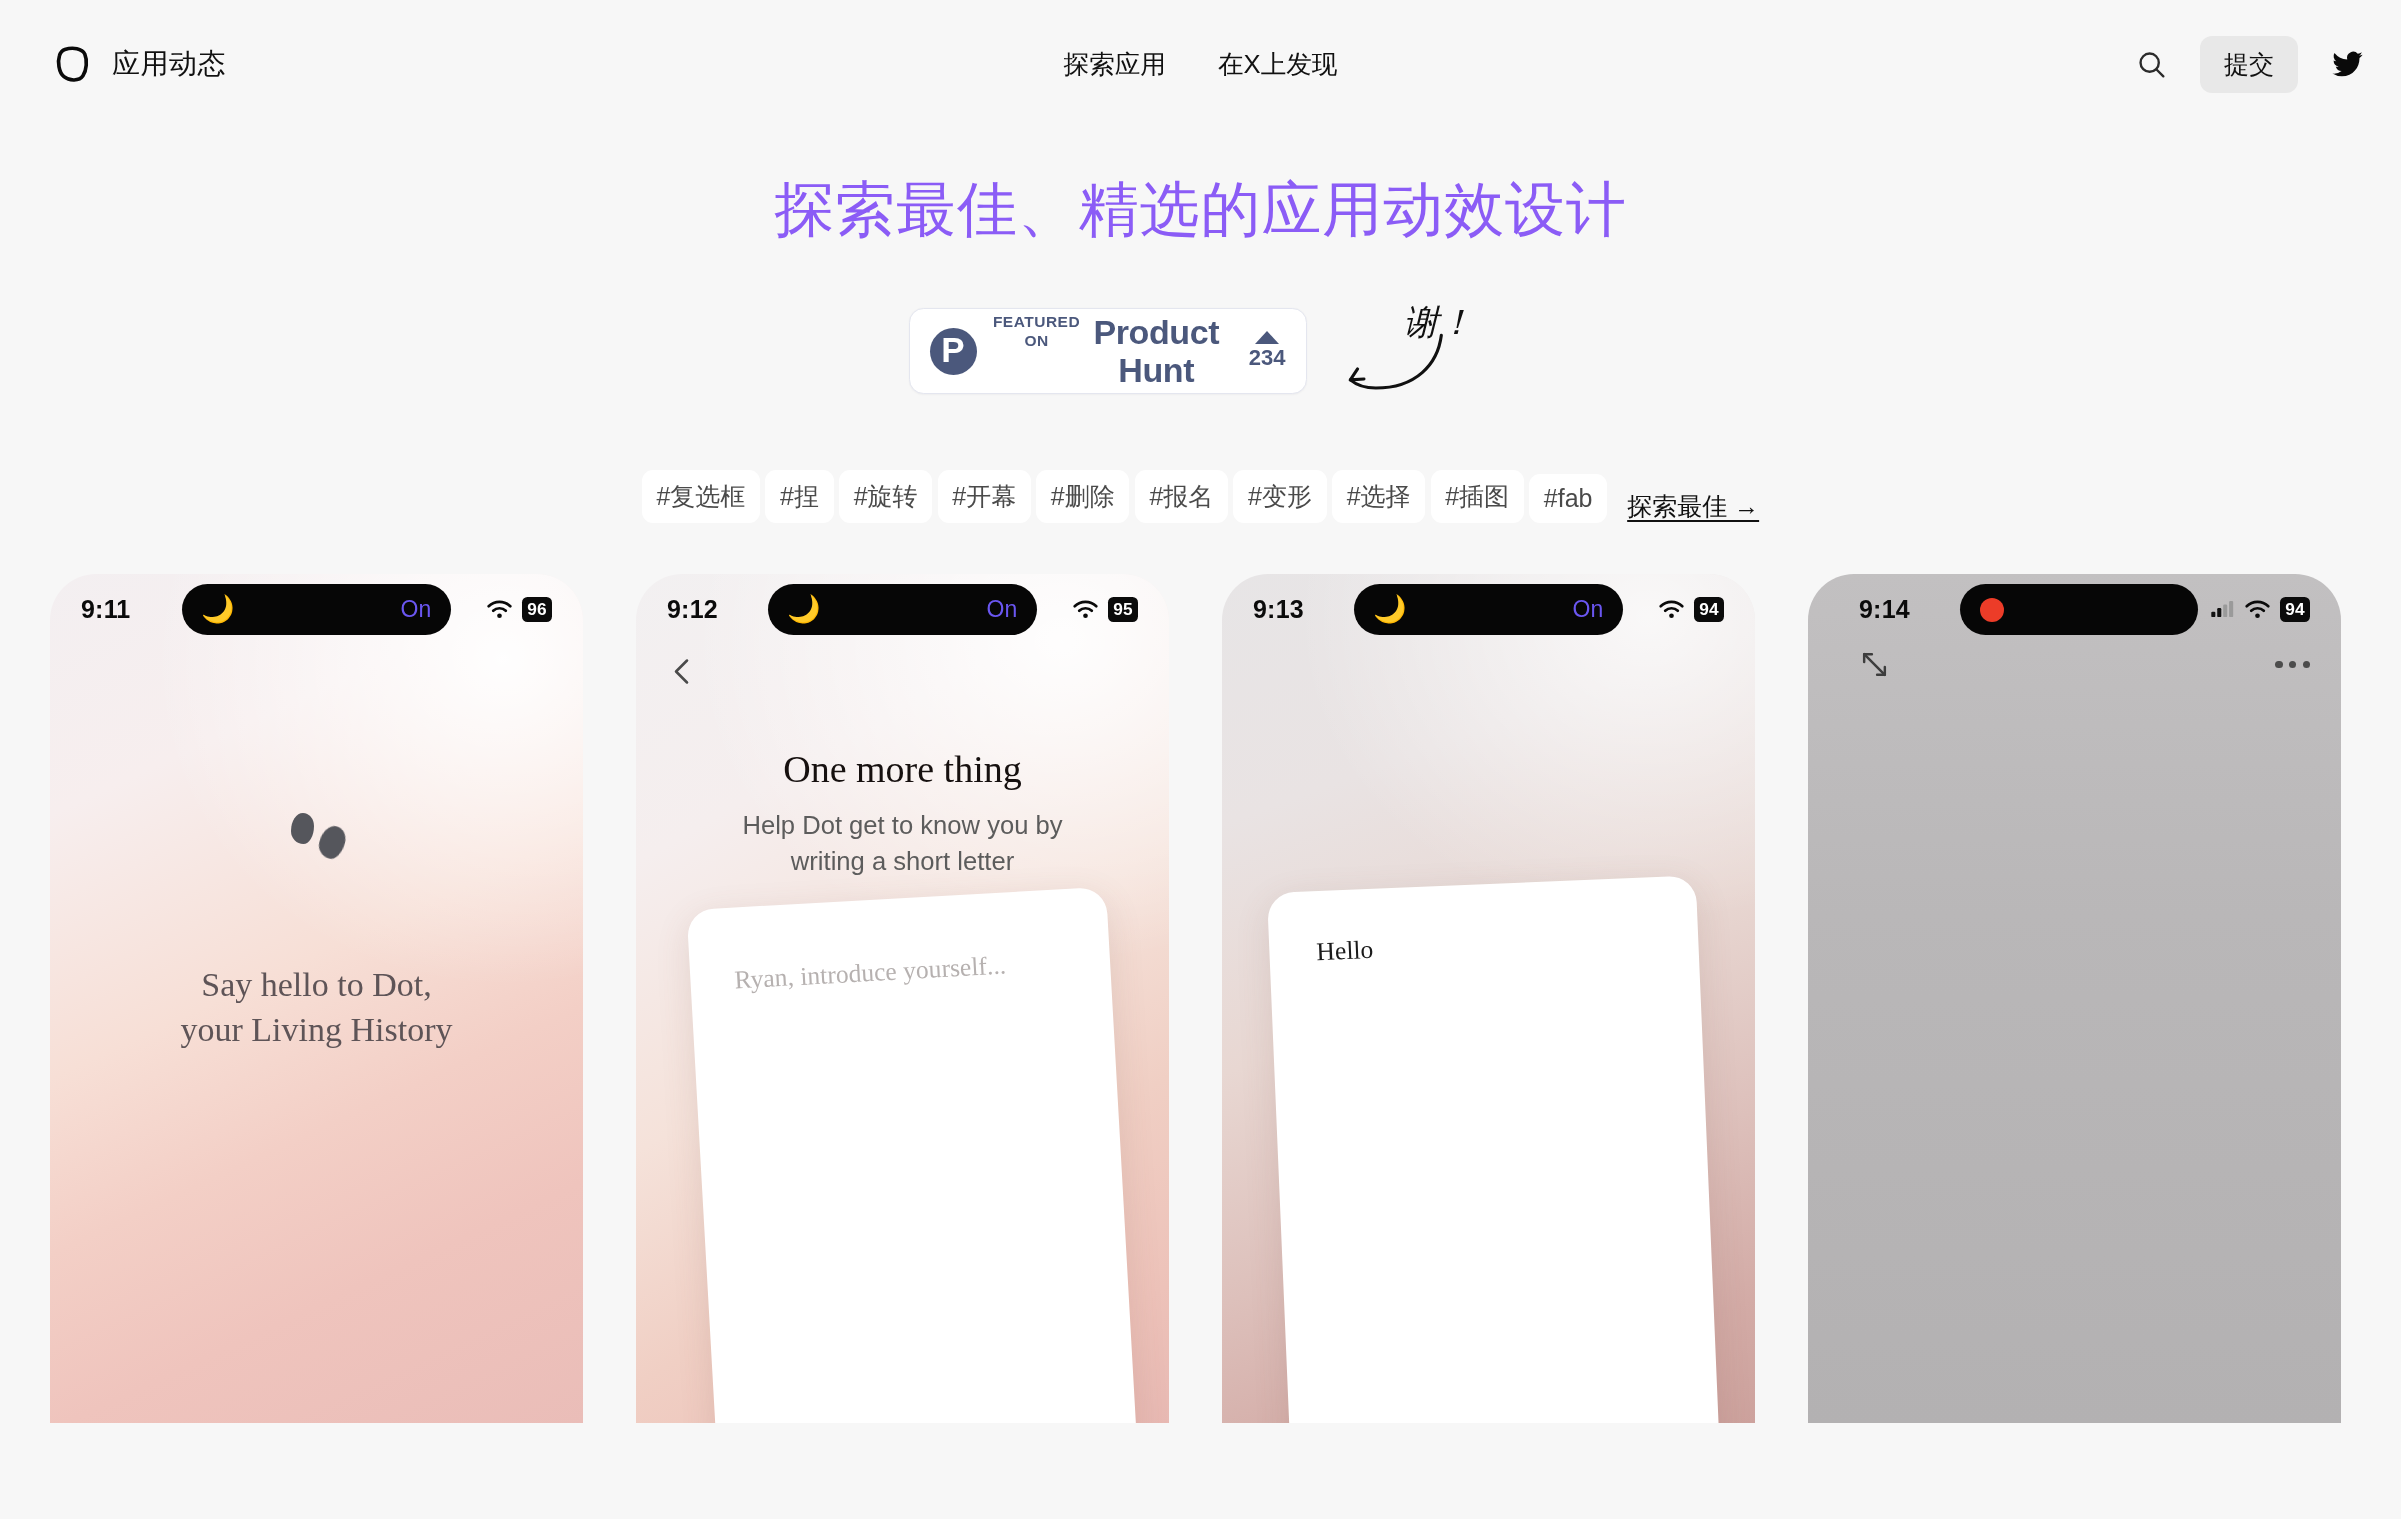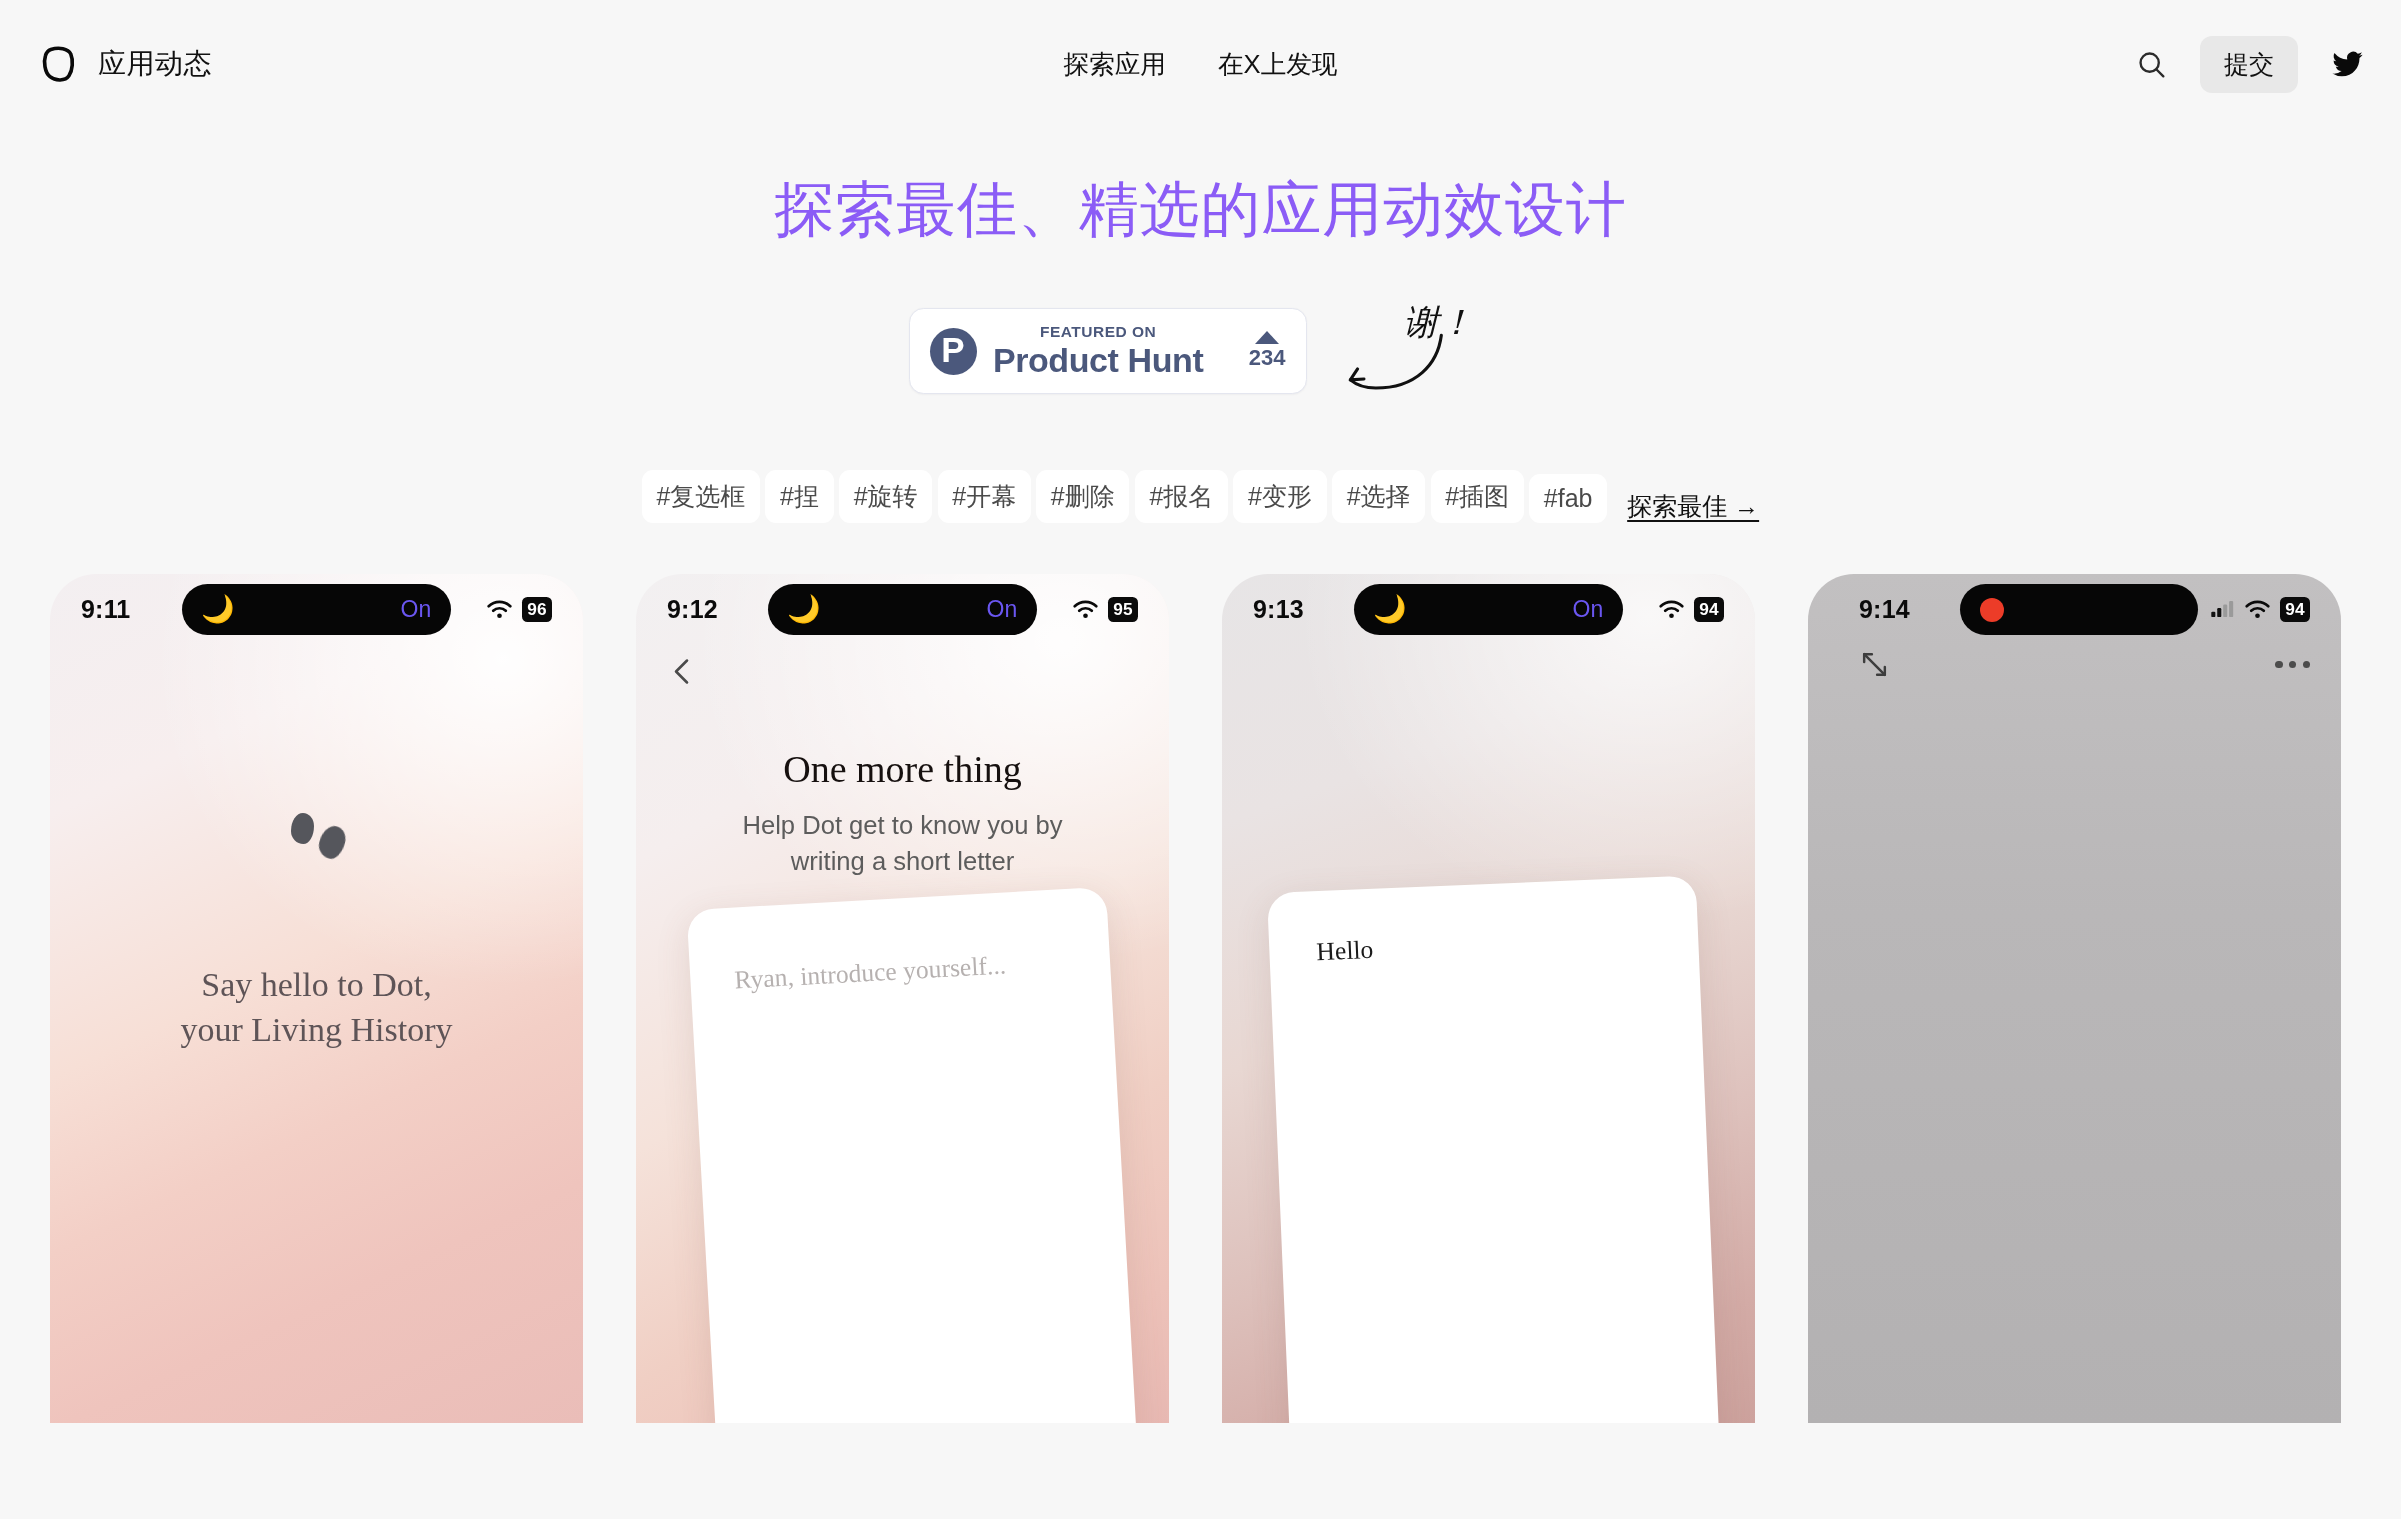--- a/index.html
+++ b/index.html
@@ -11,21 +11,21 @@
     font-family: "Liberation Sans", "DejaVu Sans", sans-serif;
     -webkit-font-smoothing: antialiased;
   }
 
   
   .header {
     position: relative;
     height: 128px;
     display: flex;
     align-items: center;
-    padding: 0 37px 0 40px;
+    padding: 0 37px 0 54px;
   }
   .brand { display: flex; align-items: center; gap: 20px; }
   .brand-logo {
     width: 38px; height: 38px;
     display: block;
   }
   .brand-name {
     font-size: 28px;
     color: #111111;
     letter-spacing: 0.5px;
@@ -106,21 +106,21 @@
     border-radius: 50%;
     background: #4b587c;
     color: #ffffff;
     display: flex; align-items: center; justify-content: center;
     font-size: 35px;
     font-weight: bold;
     flex: none;
     line-height: 1;
     padding-bottom: 2.7px;
   }
-  .ph-text { display: flex; flex-direction: column; justify-content: center; }
+  .ph-text { display: flex; justify-content: center; }
   .ph-featured {
     font-size: 15.5px;
     letter-spacing: 0.5px;
     font-weight: bold;
     color: #4b587c;
     line-height: 1.2;
   }
   .ph-name {
     font-size: 34px;
     font-weight: bold;

